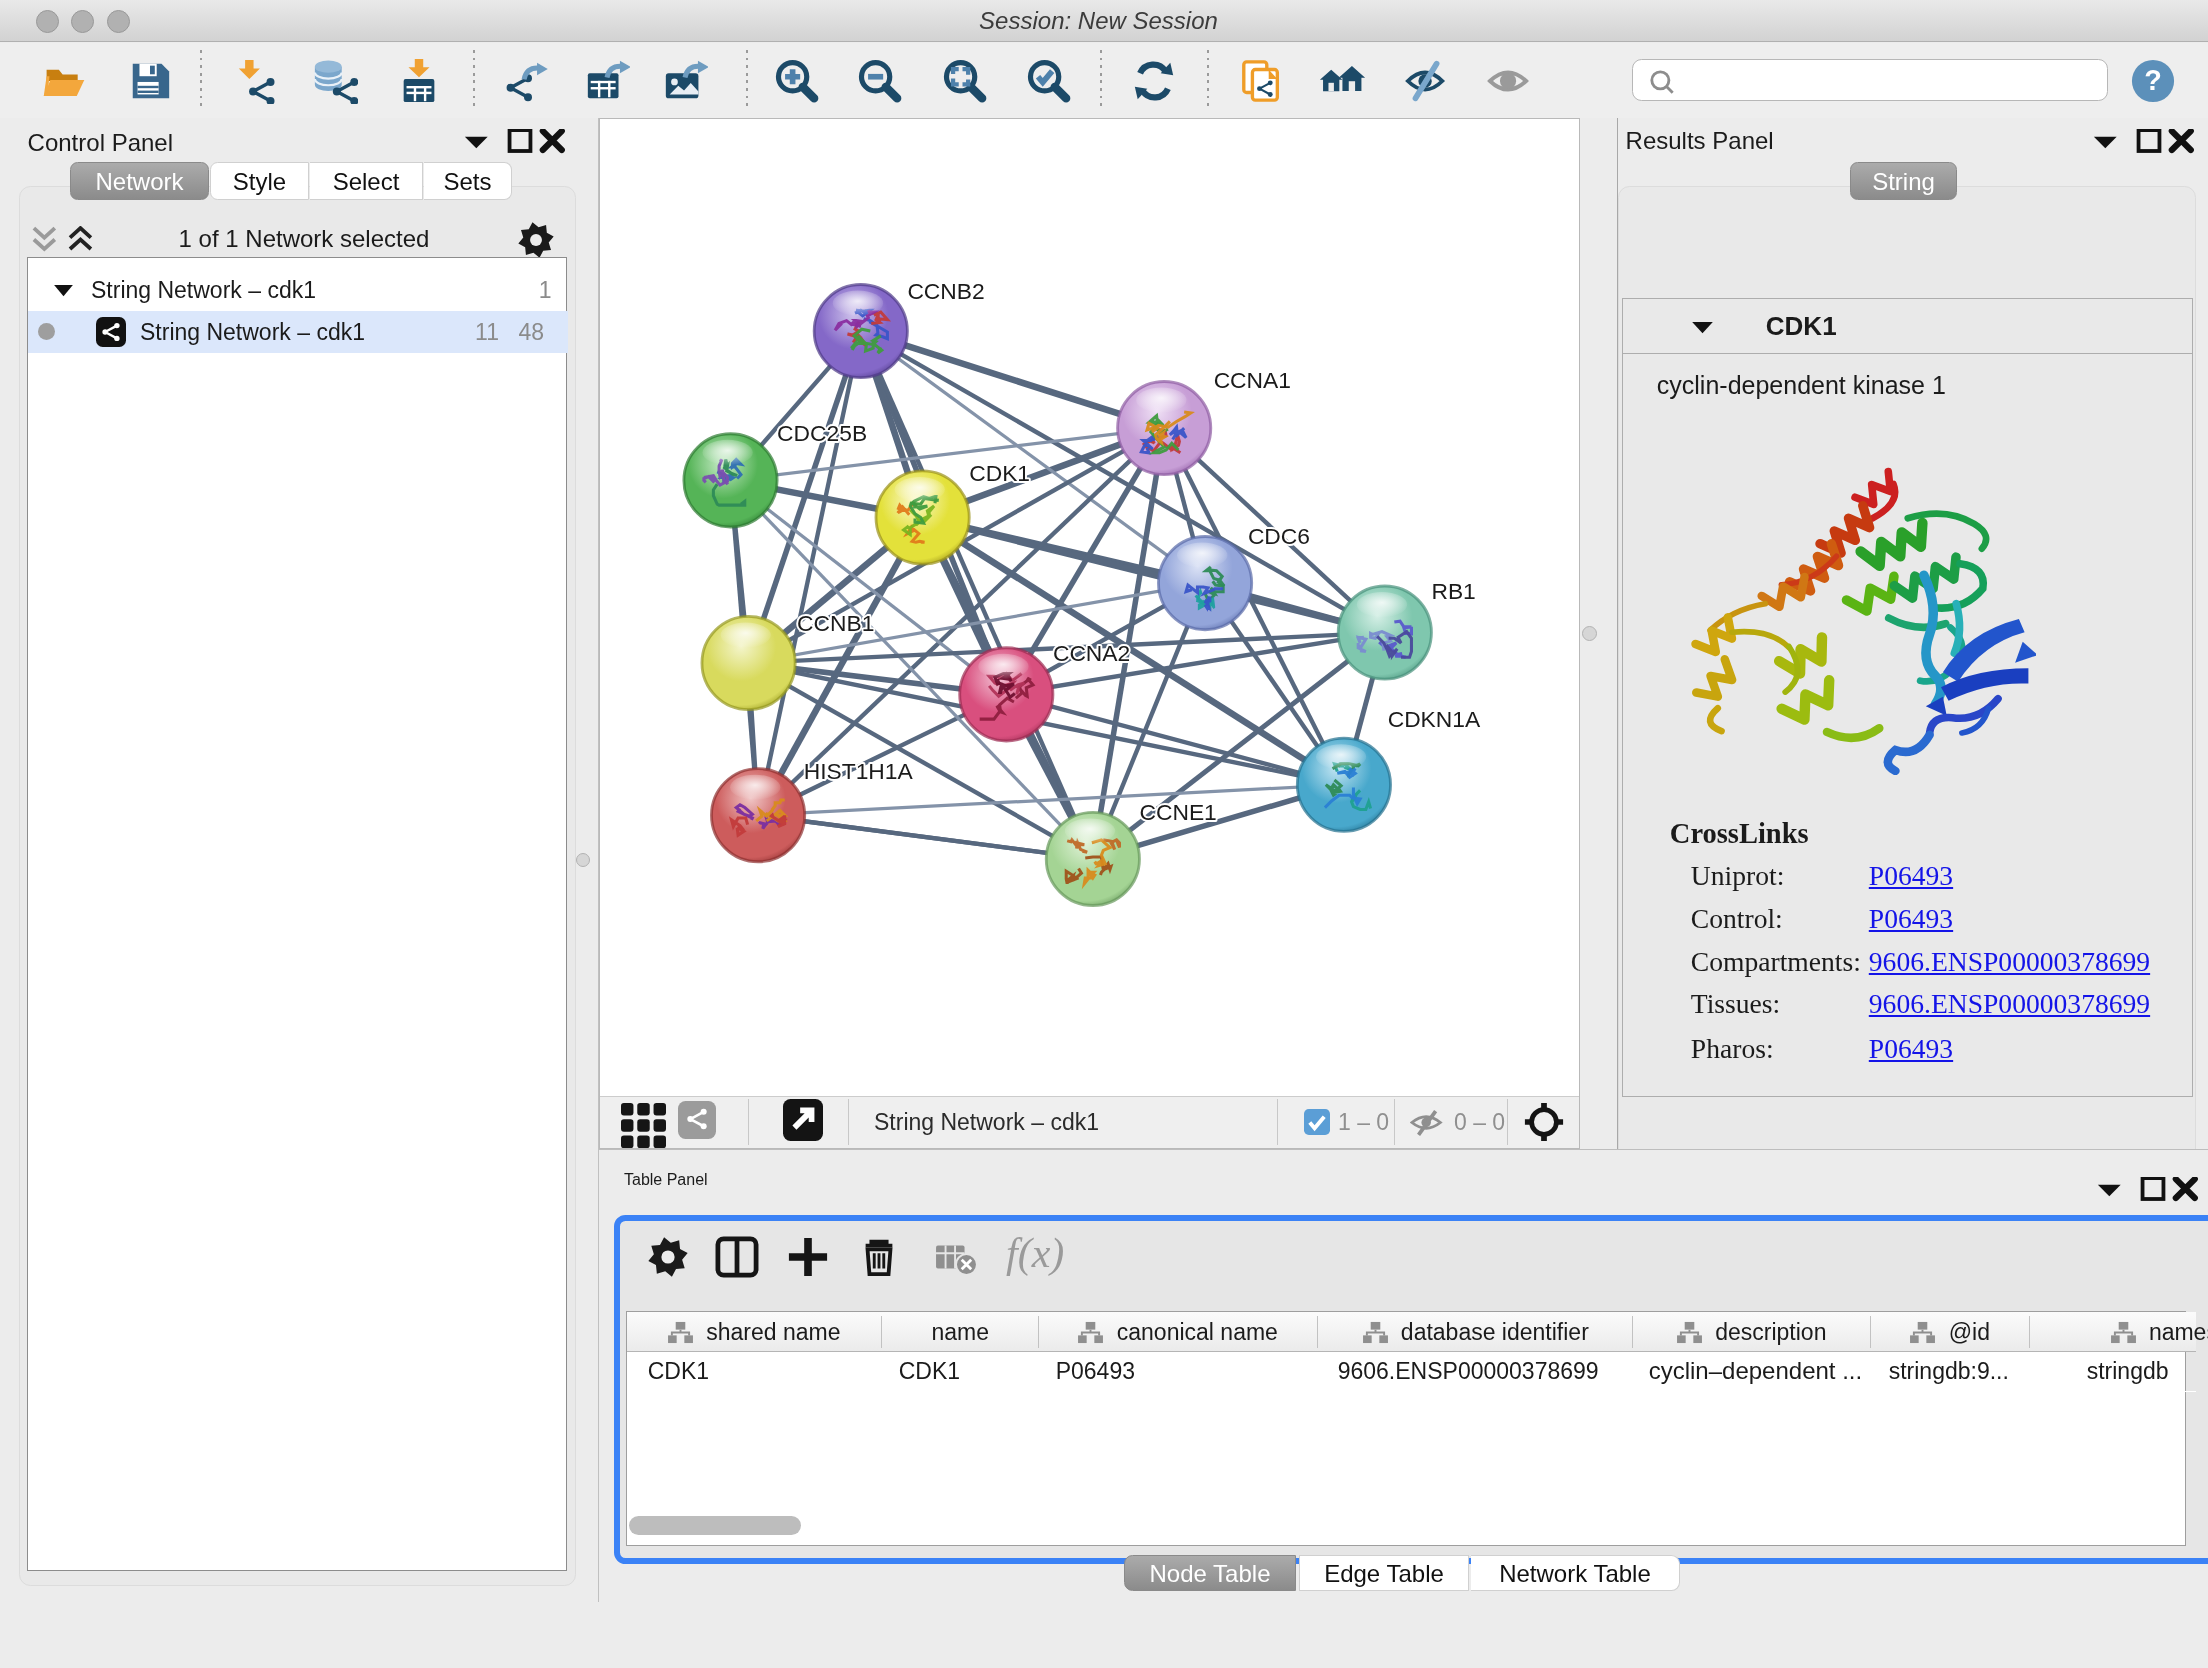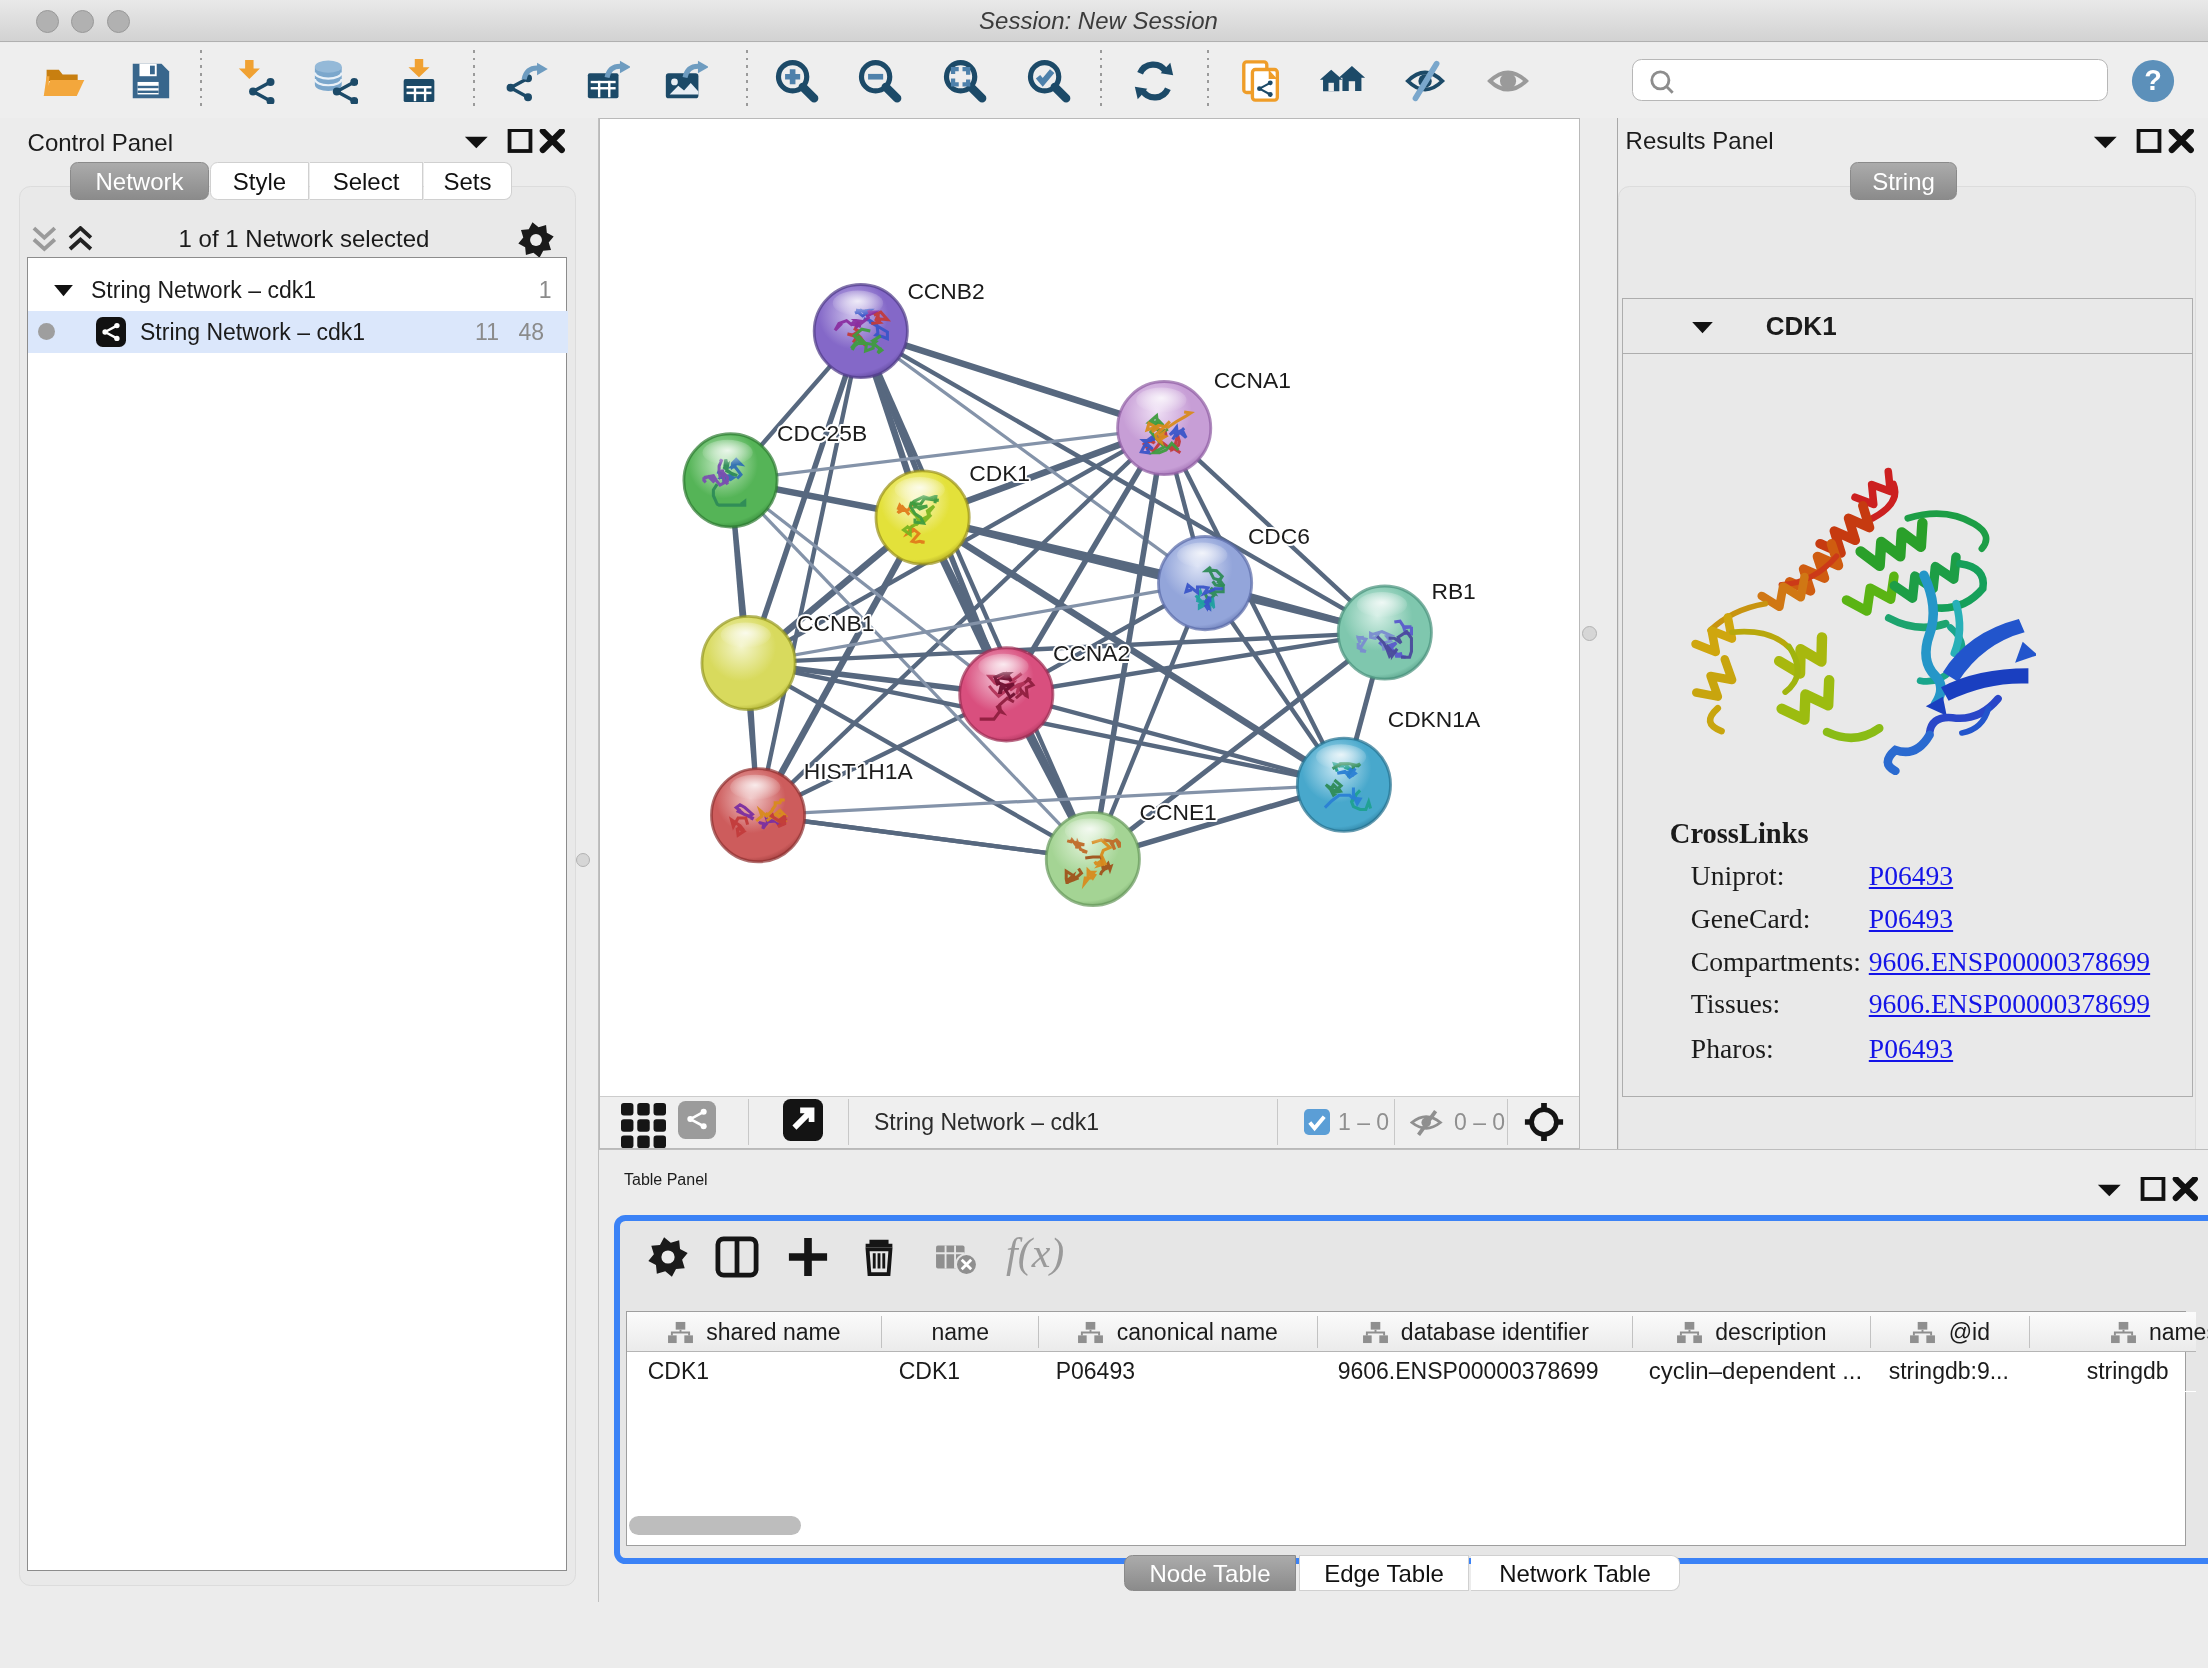--- a/index.html
+++ b/index.html
@@ -467,20 +467,21 @@
         </svg></div>
       <div class="graytab" style="position:absolute;left:232px;top:44px;width:107px;height:38px;z-index:5;border-radius:7.6px;line-height:38px;text-align:center;font-size:24px;">String</div>
       <div style="position:absolute;left:0px;top:68px;width:578px;height:995px;background:#e9e9e9;border-radius:11.4px 11.4px 0 0;border:1px solid #dcdcdc;"></div>
       <div style="position:absolute;left:3.8px;top:180px;width:571px;height:55px;border:1px solid #adadad;border-bottom:none;">
         <div style="position:absolute;left:68px;top:21px;width:23px;height:15px;"><svg width="23" height="15" viewBox="0 0 24 16">
             <path d="M1,2 l11,12 11,-12 z" fill="#111"></path>
           </svg></div>
         <div style="position:absolute;left:143px;top:0px;width:190px;height:55px;line-height:55px;font-size:26px;font-weight:bold;">CDK1</div>
       </div>
       <div style="position:absolute;left:3.8px;top:235px;width:571px;height:744px;border:1px solid #adadad;">
+        <div style="position:absolute;left:34px;top:17px;width:514px;height:32px;font-size:25px;">cyclin-dependent kinase 1</div>
         <div style="position:absolute;left:52px;top:107px;width:361px;height:314px;"><svg width="361" height="314" viewBox="0 0 380 330">
             <path d="M189.5,37.9 L209.2,45.4 L207.0,24.4 L226.7,31.9 L224.5,10.9" stroke="#cc2020" stroke-width="8" fill="none" stroke-linejoin="round" stroke-linecap="round"></path>
             <path d="M208,60 q30,-16 22,-36" stroke="#cc2020" stroke-width="7" fill="none" stroke-linecap="round"></path>
             <path d="M152.7,86.8 L174.8,96.6 L167.7,73.4 L189.8,83.2 L182.7,60.1 L204.8,69.9 L197.7,46.8" stroke="#c63a10" stroke-width="10" fill="none" stroke-linejoin="round" stroke-linecap="round"></path>
             <path d="M120.6,126.9 L142.7,136.5 L135.3,113.5 L157.4,123.1 L149.9,100.2 L172.1,109.8 L164.6,86.9" stroke="#cf5c10" stroke-width="10" fill="none" stroke-linejoin="round" stroke-linecap="round"></path>
             <path d="M170,100 q-24,28 -58,30" stroke="#cc3a18" stroke-width="6" fill="none" stroke-linecap="round"></path>
             <path d="M91.3,141.8 L109.9,153.2 L113.8,131.8 L132.4,143.2 L136.3,121.8" stroke="#d07714" stroke-width="9" fill="none" stroke-linejoin="round" stroke-linecap="round"></path>
             <path d="M95,150 q-35,6 -58,28" stroke="#c89410" stroke-width="6" fill="none" stroke-linecap="round"></path>
             <path d="M21.6,192.3 L42.9,200.7 L38.6,178.3 L59.9,186.7 L55.6,164.3" stroke="#cfa60e" stroke-width="9" fill="none" stroke-linejoin="round" stroke-linecap="round"></path>
             <path d="M22.4,243.5 L45.1,247.8 L37.4,226.0 L60.1,230.3 L52.4,208.5" stroke="#c8a50e" stroke-width="9" fill="none" stroke-linejoin="round" stroke-linecap="round"></path>
@@ -503,21 +504,21 @@
             <path d="M288,252 Q330,232 372,234 L372,218 Q318,218 280,238 z" fill="#1a3fc0"></path>
             <path d="M366,190 l16,14 -24,8 z" fill="#2255cc"></path>
             <path d="M282,248 l-18,10 22,10 z" fill="#1a3fc0"></path>
             <path d="M340,250 q-20,24 -48,20 q-22,-2 -24,16" stroke="#2a46c8" stroke-width="8" fill="none" stroke-linecap="round"></path>
             <path d="M268,288 q-14,24 -36,16 q-16,14 0,22" stroke="#2a6ad0" stroke-width="9" fill="none" stroke-linecap="round"></path>
             <path d="M330,260 q-6,22 -28,26" stroke="#2255cc" stroke-width="6" fill="none" stroke-linecap="round"></path>
           </svg></div>
         <div style="position:absolute;left:47px;top:464px;width:285px;height:38px;font-family:'Liberation Serif',serif;font-weight:bold;font-size:28.5px;">CrossLinks</div>
         <div style="position:absolute;left:68px;top:506px;width:219px;height:36px;font-family:'Liberation Serif',serif;font-size:27.6px;">Uniprot:</div>
         <div style="position:absolute;left:246px;top:506px;width:323px;height:36px;font-family:'Liberation Serif',serif;font-size:27.6px;color:#1414e8;text-decoration:underline;">P06493</div>
-        <div style="position:absolute;left:68px;top:549px;width:219px;height:36px;font-family:'Liberation Serif',serif;font-size:27.6px;">GeneCard:</div>
+        <div style="position:absolute;left:68px;top:549px;width:219px;height:36px;font-family:'Liberation Serif',serif;font-size:27.6px;">Control:</div>
         <div style="position:absolute;left:246px;top:549px;width:323px;height:36px;font-family:'Liberation Serif',serif;font-size:27.6px;color:#1414e8;text-decoration:underline;">P06493</div>
         <div style="position:absolute;left:68px;top:592px;width:219px;height:36px;font-family:'Liberation Serif',serif;font-size:27.6px;">Compartments:</div>
         <div style="position:absolute;left:246px;top:592px;width:323px;height:36px;font-family:'Liberation Serif',serif;font-size:27.6px;color:#1414e8;text-decoration:underline;">9606.ENSP00000378699</div>
         <div style="position:absolute;left:68px;top:634px;width:219px;height:36px;font-family:'Liberation Serif',serif;font-size:27.6px;">Tissues:</div>
         <div style="position:absolute;left:246px;top:634px;width:323px;height:36px;font-family:'Liberation Serif',serif;font-size:27.6px;color:#1414e8;text-decoration:underline;">9606.ENSP00000378699</div>
         <div style="position:absolute;left:68px;top:679px;width:219px;height:36px;font-family:'Liberation Serif',serif;font-size:27.6px;">Pharos:</div>
         <div style="position:absolute;left:246px;top:679px;width:323px;height:36px;font-family:'Liberation Serif',serif;font-size:27.6px;color:#1414e8;text-decoration:underline;">P06493</div>
       </div>
     </div>
     <div style="position:absolute;left:1398px;top:1151px;width:14.3px;height:14.3px;border-radius:50%;background:#d6d6d6;border:1px solid #b2b2b2;"></div>

